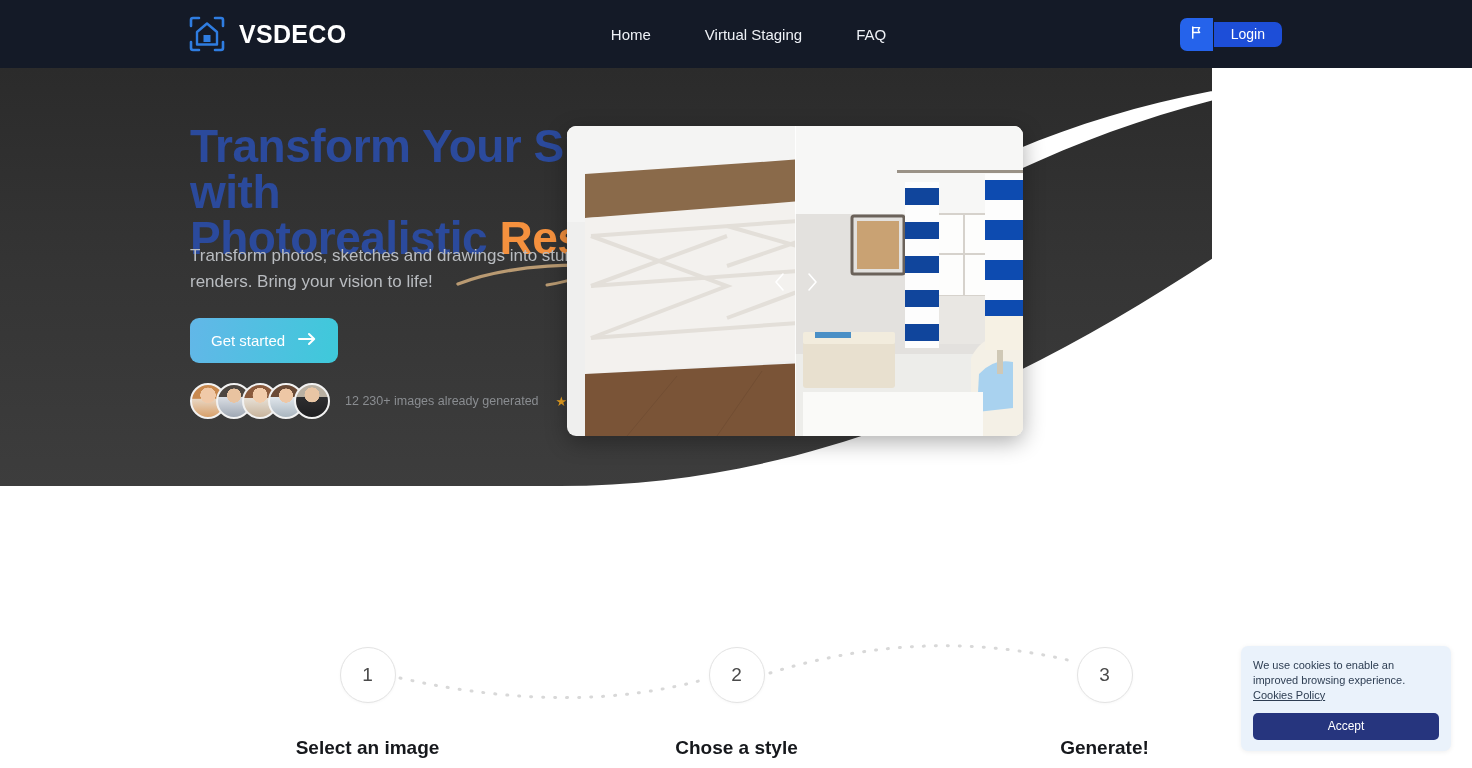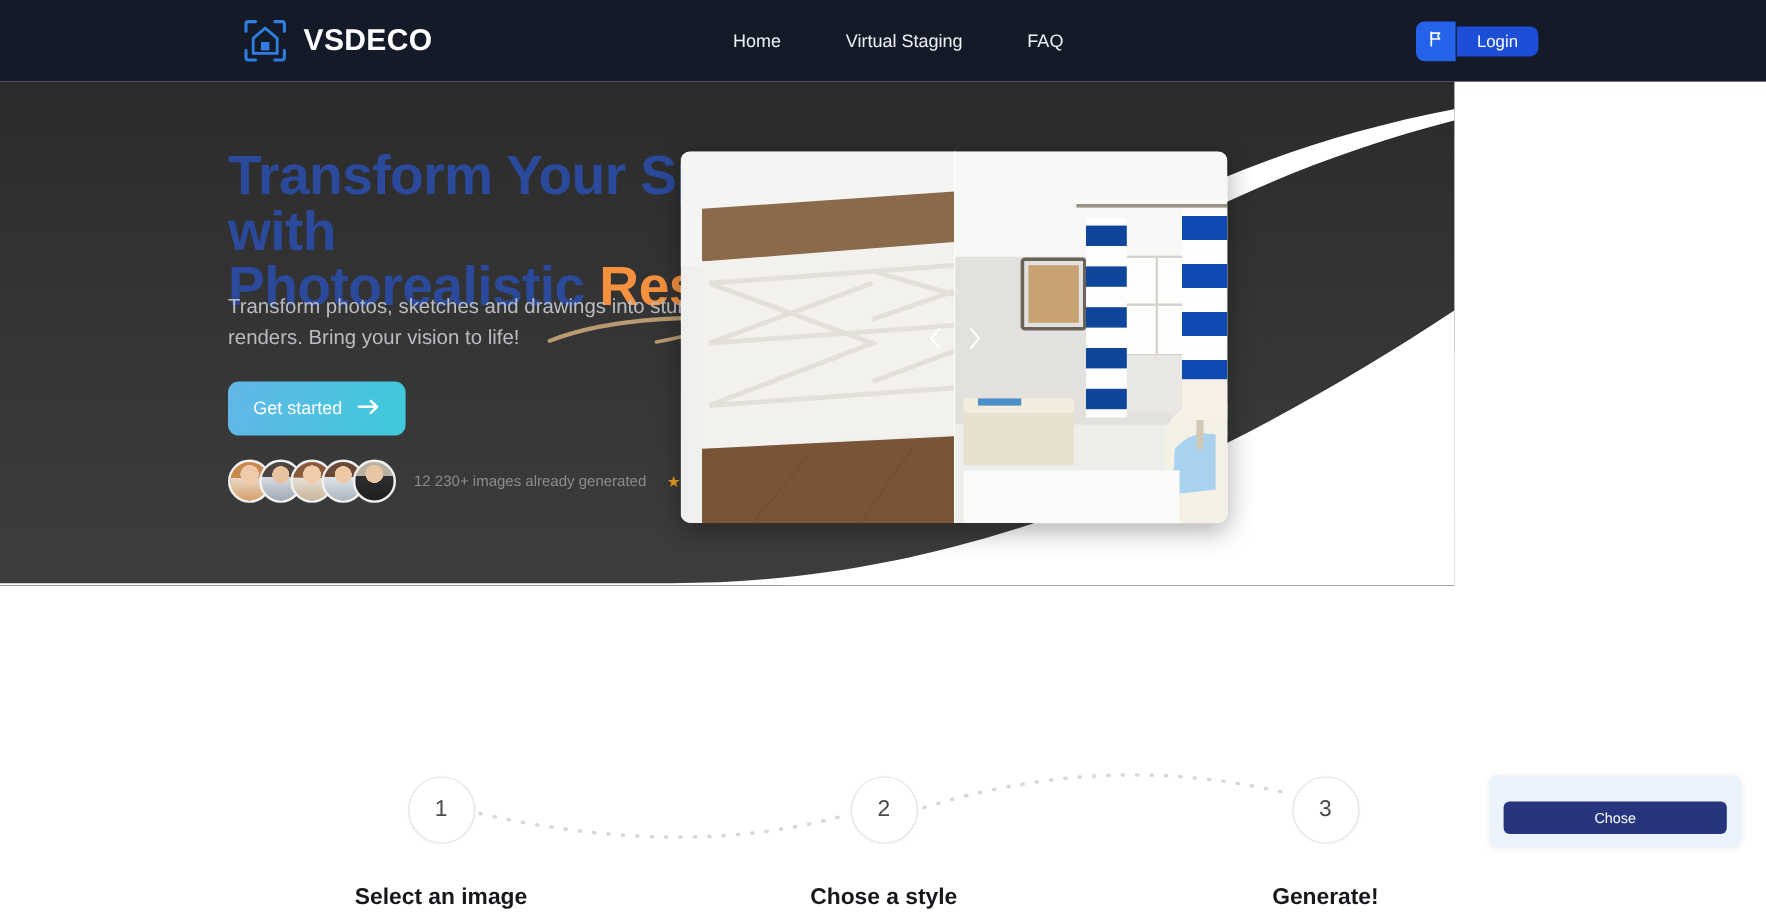--- a/index.html
+++ b/index.html
@@ -10,21 +10,21 @@
     -webkit-font-smoothing:antialiased;
   }
 
   
   .navbar{
     position:absolute; top:0; left:0; width:1472px; height:68px;
     background:#141a27;
     display:flex; align-items:center;
     z-index:40;
   }
-  .brand{ position:absolute; left:202px; display:flex; align-items:center; gap:13px; }
+  .brand{ position:absolute; left:188px; display:flex; align-items:center; gap:13px; }
   .logo-mark{ width:38px; height:38px; position:relative; }
   .brand-name{ color:#ffffff; font-size:25px; font-weight:600; letter-spacing:.3px; }
 
   .nav-links{
     position:absolute; left:0; width:1472px;
     display:flex; justify-content:center; align-items:center; gap:29px;
   }
   .nav-link{
     color:#eef1f6; font-size:15px; font-weight:400;
     text-decoration:none; cursor:pointer; white-space:nowrap;margin-left:25px;
@@ -339,14 +339,17 @@
   </div>
 
   <div class="step" style="left:976px; top:87px; width:257px;">
     <div class="circle">3</div>
     <div class="step-title">Generate!</div>
 
   </div>
 </section>
 
 <div class="cookie">
-  <button class="cookie-btn">Chose</button>
+  <div class="cookie-text">
+    <span>We use cookies to enable an improved browsing experience. </span><a class="cookie-link">Cookies Policy</a>
+  </div>
+  <button class="cookie-btn">Accept</button>
 </div>
 
 </body></html>

